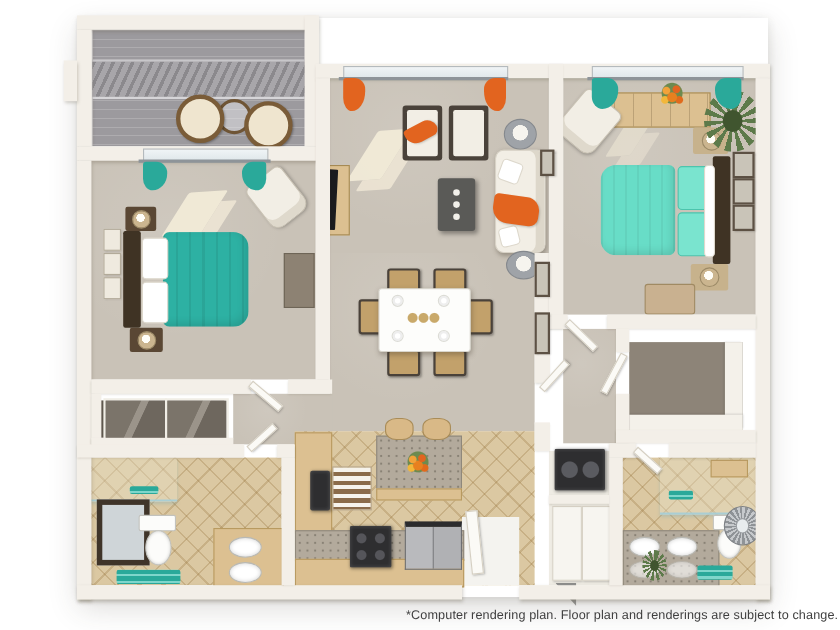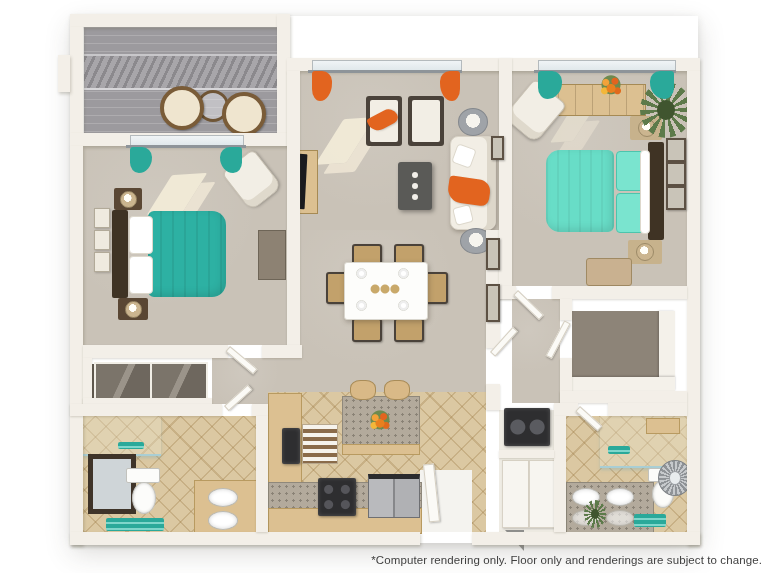--- a/index.html
+++ b/index.html
@@ -268,14 +268,14 @@
   <div class="a sink" style="left:572px;top:488px;width:26px;height:16px;"></div>
   <div class="a sink" style="left:606px;top:488px;width:26px;height:16px;"></div>
   <div class="a sink" style="left:572px;top:510px;width:26px;height:14px;opacity:.6;"></div>
   <div class="a sink" style="left:606px;top:510px;width:26px;height:14px;opacity:.6;"></div>
   <div class="a plant" style="left:584px;top:500px;width:22px;height:28px;"></div>
   <div class="a toilet-tank" style="left:648px;top:468px;width:28px;height:12px;"></div>
   <div class="a toilet-bowl" style="left:652px;top:480px;width:20px;height:26px;"></div>
   <div class="a sunburst" style="left:658px;top:460px;width:32px;height:34px;"></div>
   <div class="a towels" style="left:634px;top:514px;width:32px;height:13px;"></div>
 
-  <div class="a disclaimer" style="right:2px;top:554px;">*Computer rendering only. Floor only and renderings are subject to change.</div>
+  <div class="a disclaimer" style="right:2px;top:554px;">*Computer rendering plan. Floor plan and renderings are subject to change.</div>
 </div>
 
 </body></html>

